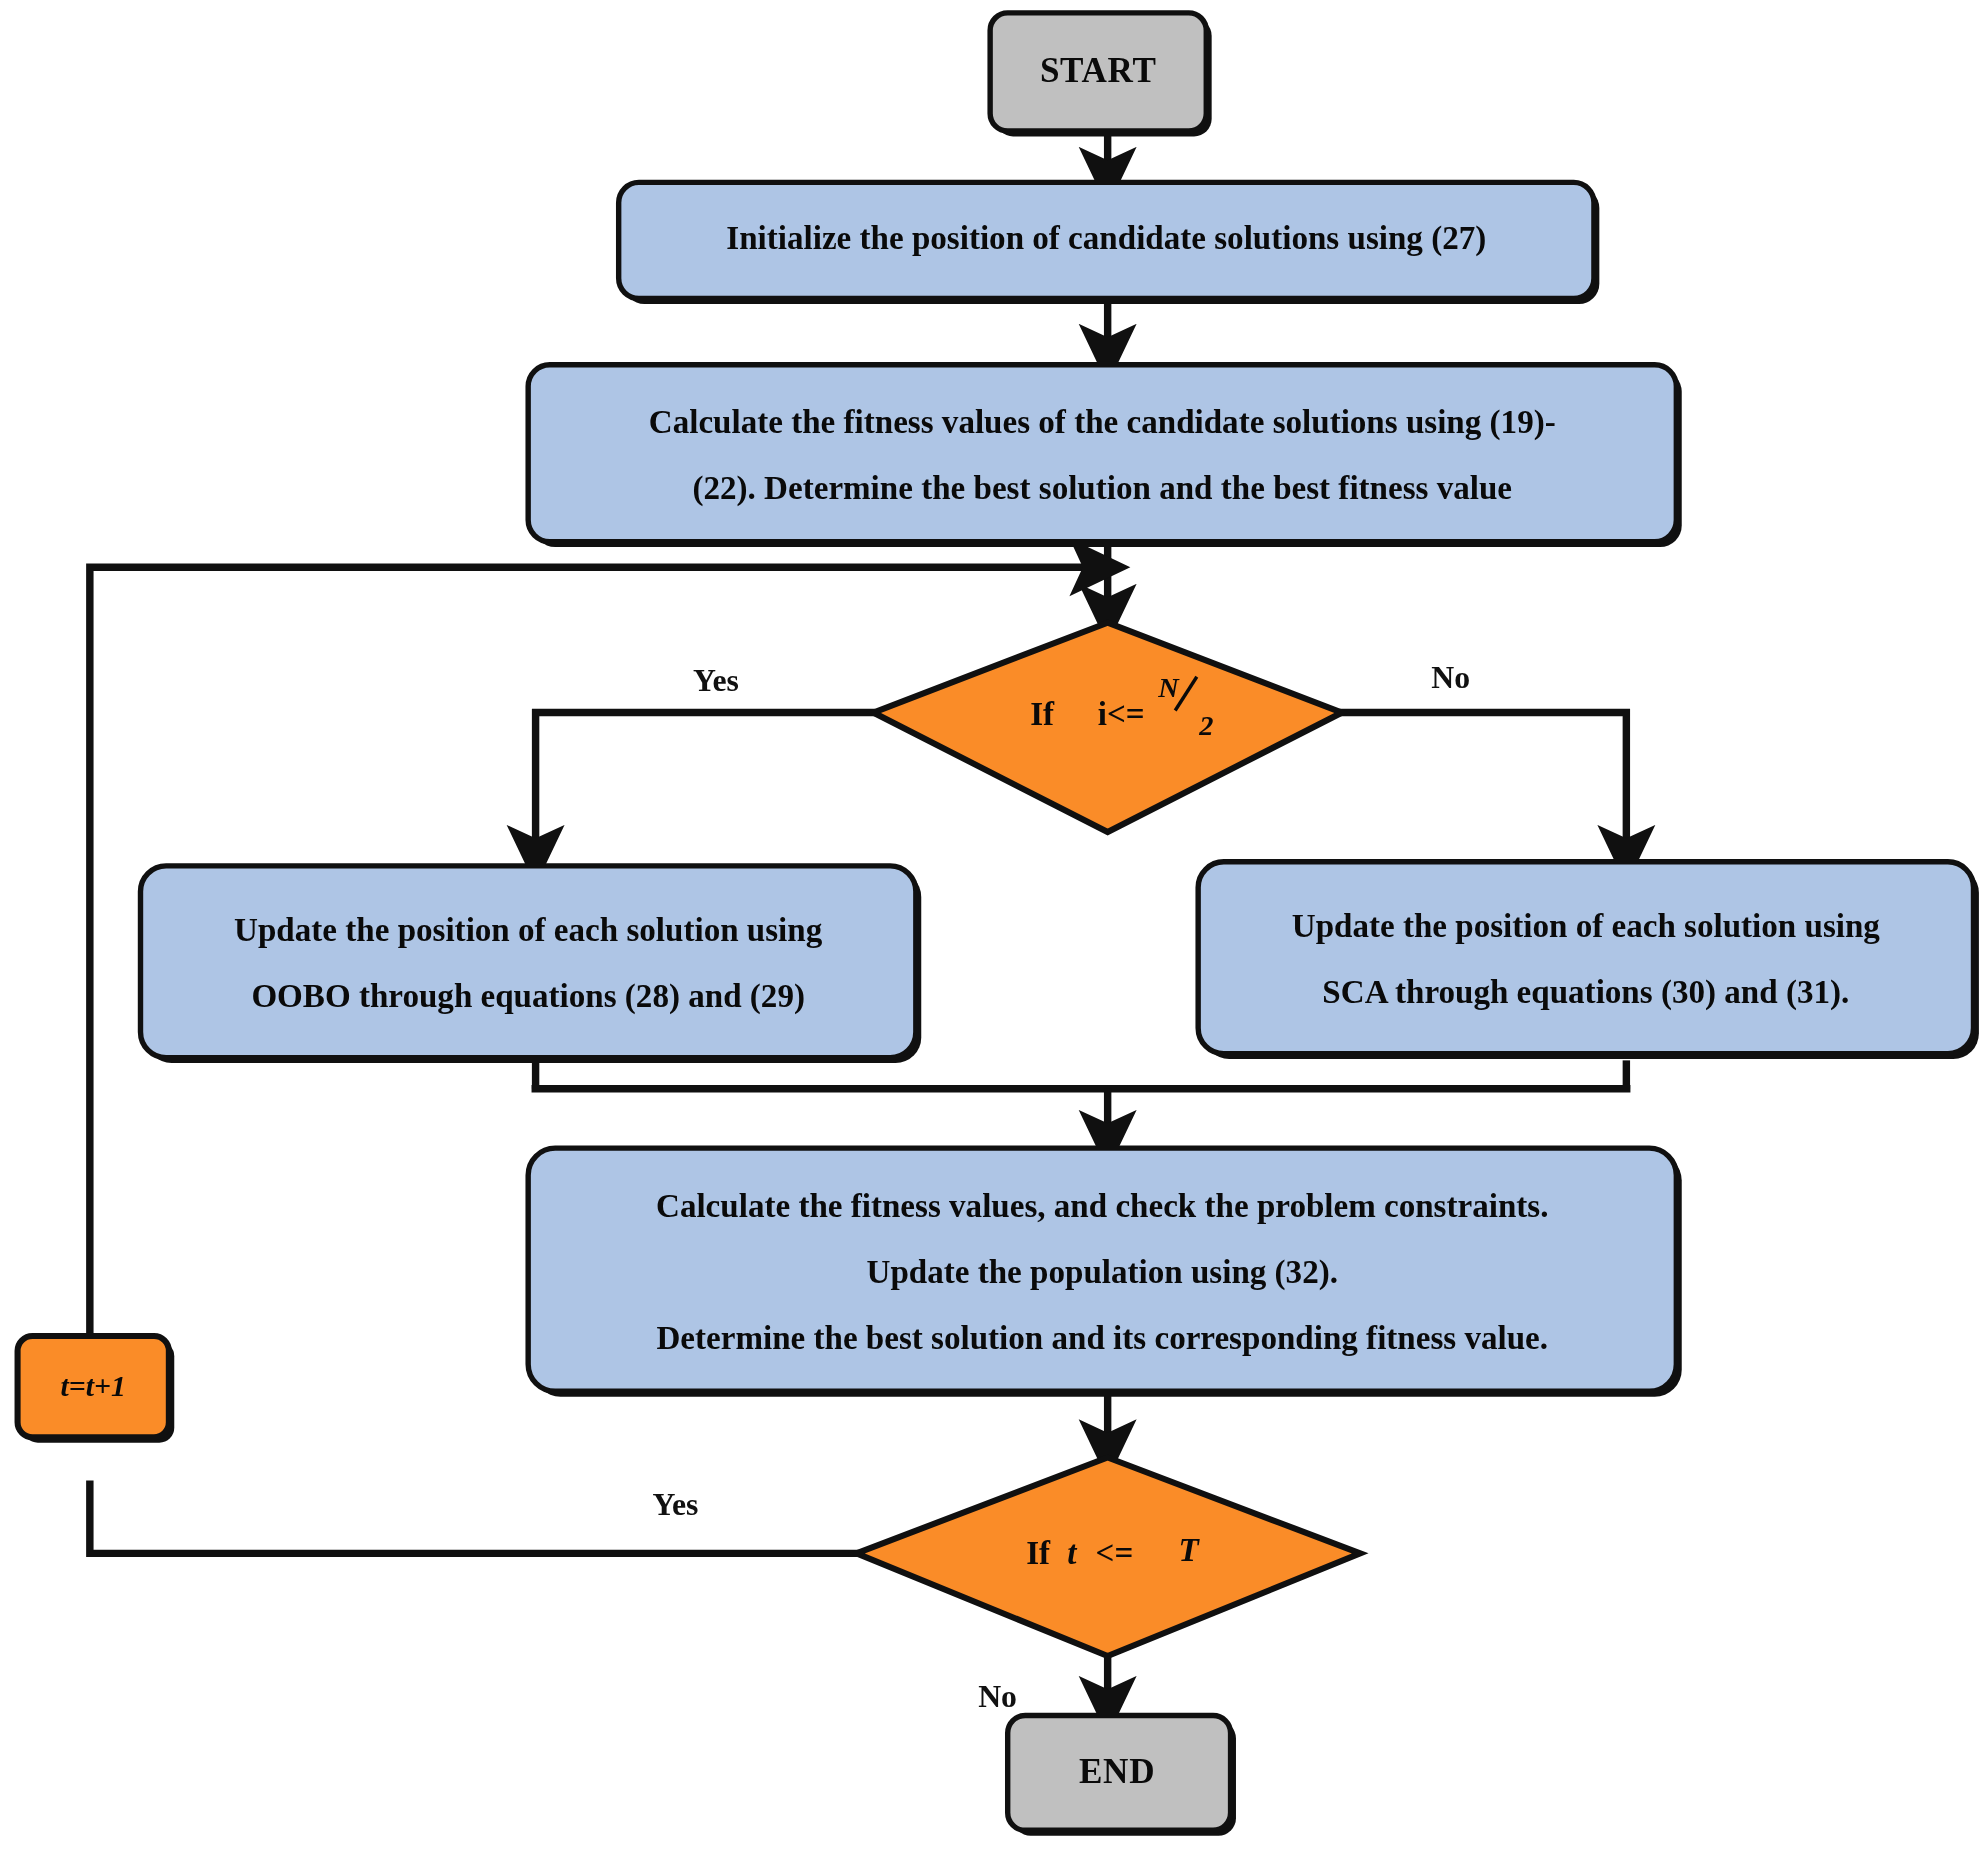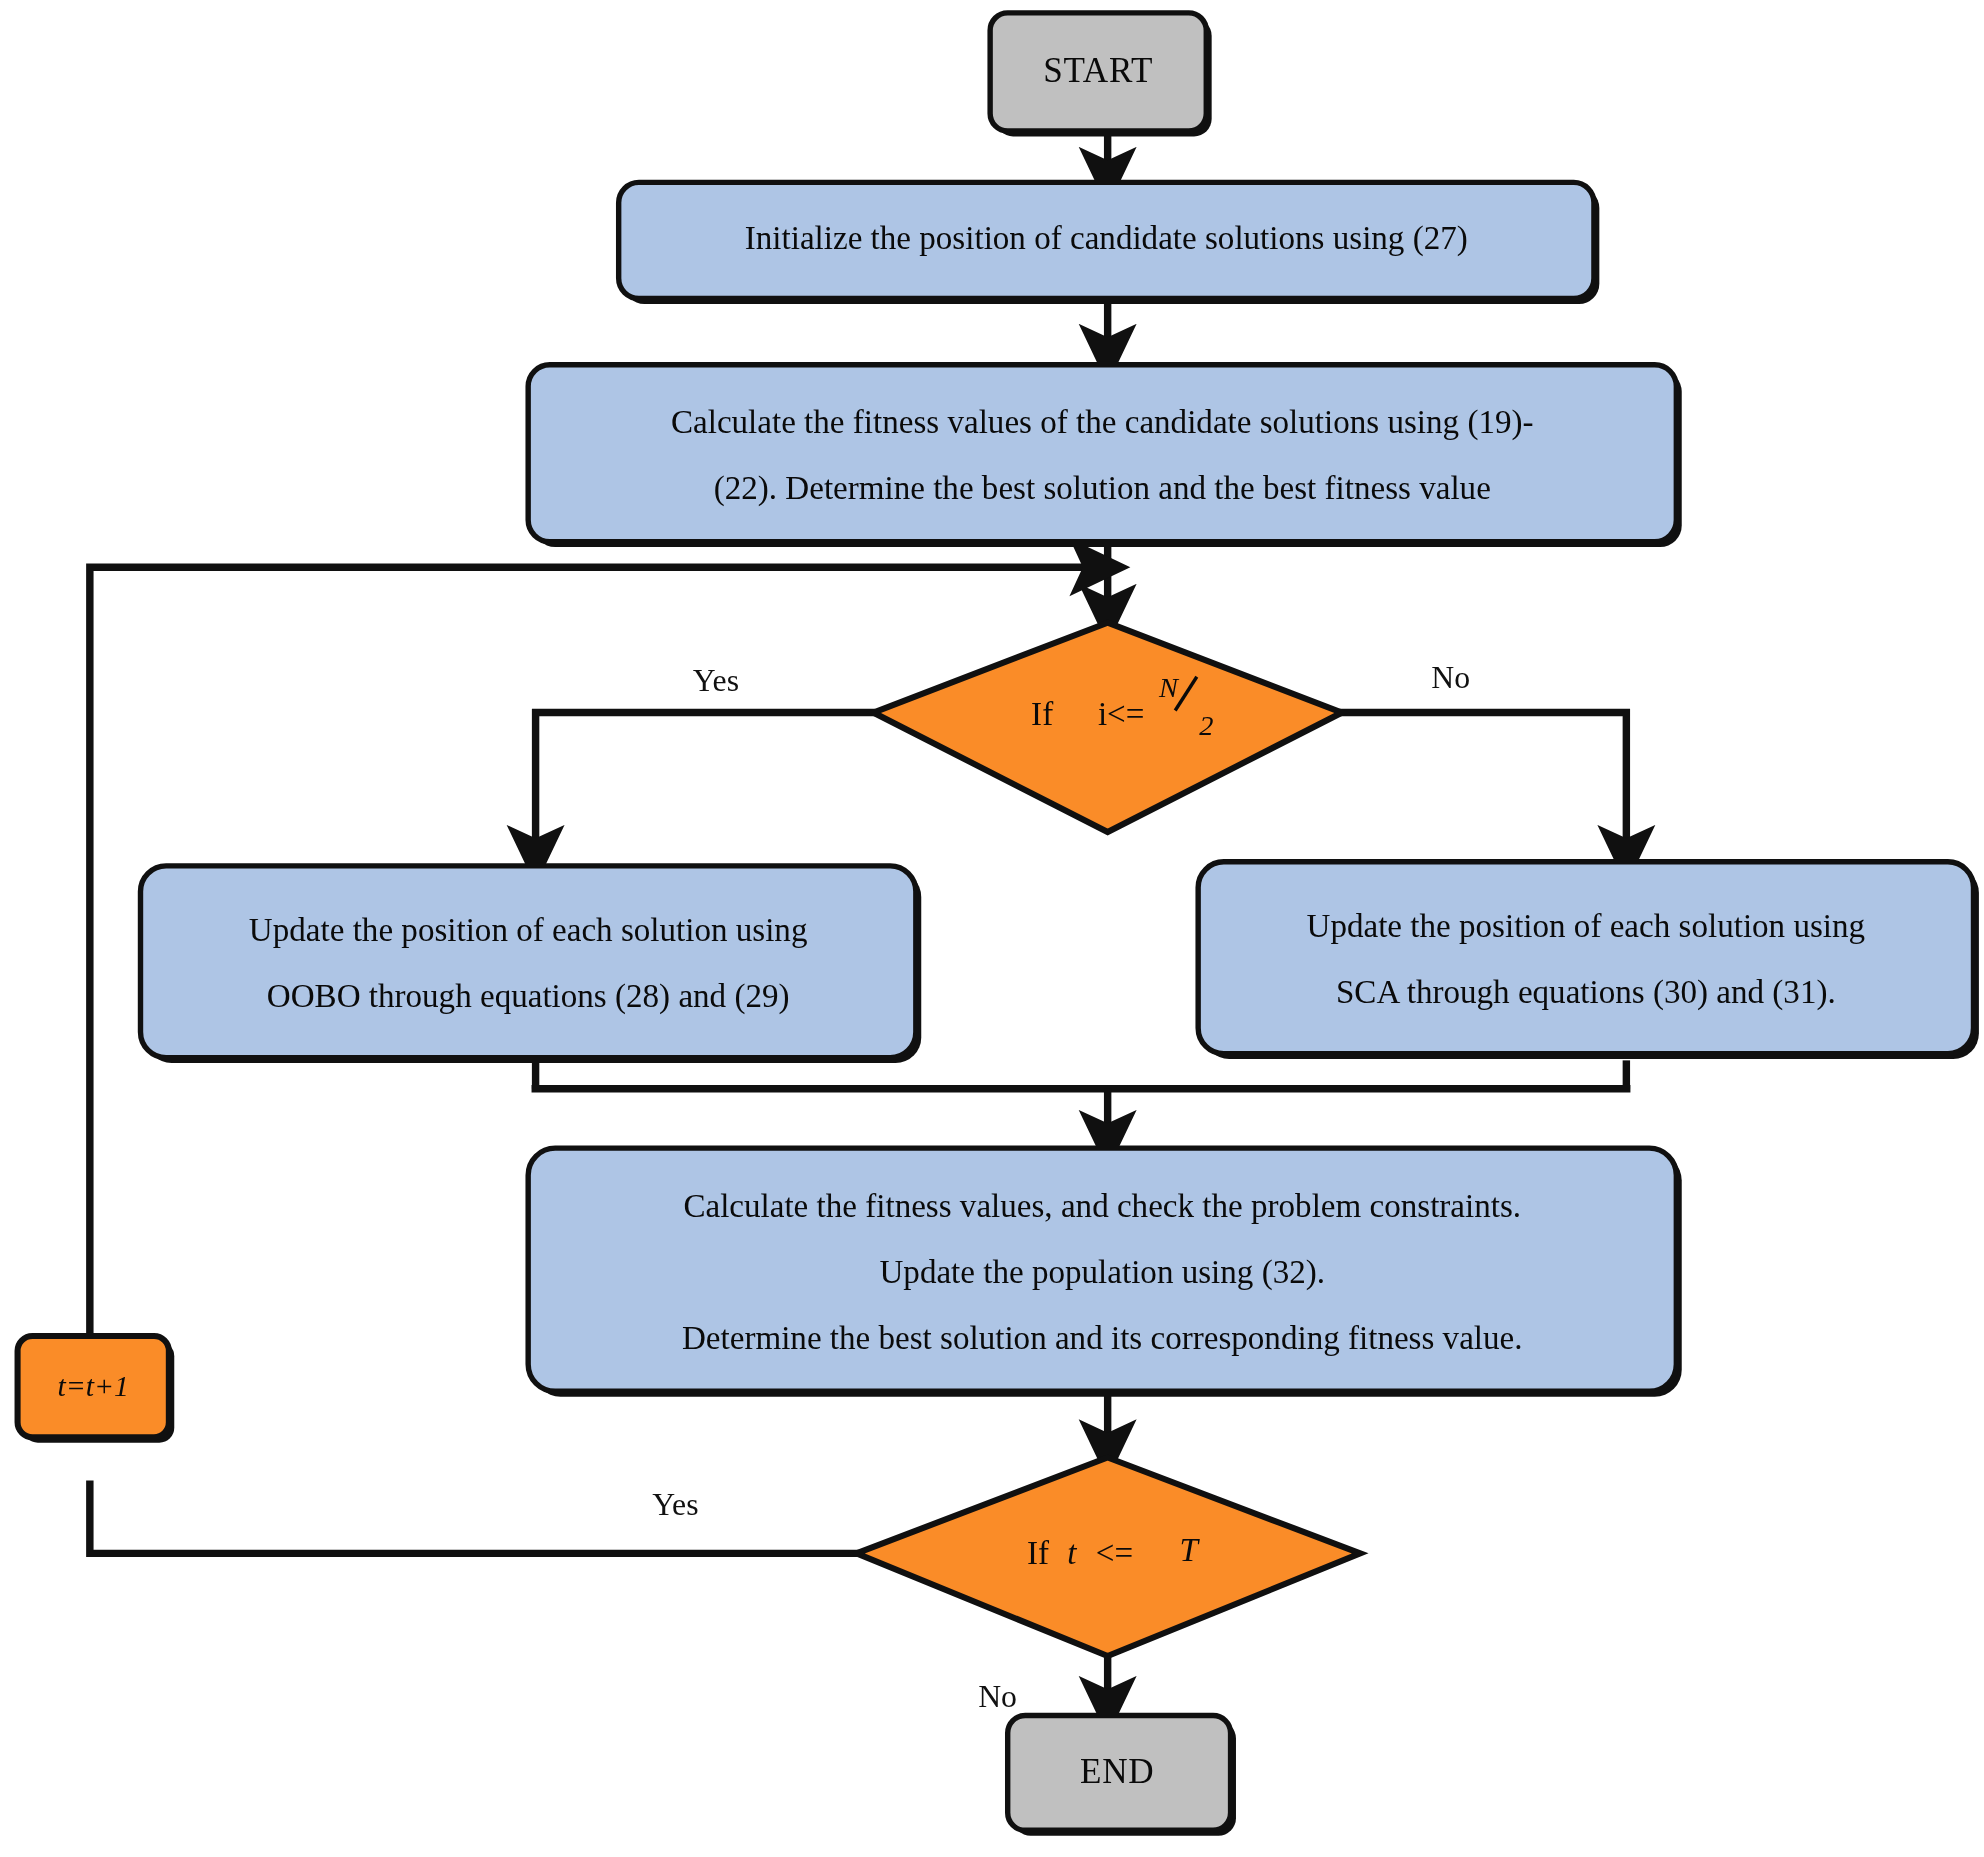--- a/index.html
+++ b/index.html
@@ -10,20 +10,21 @@
   body {
     width: 1985px;
     height: 1858px;
     font-family: "Liberation Serif", "DejaVu Serif", serif;
     overflow: hidden;
   }
   #flowchart-root {
     position: relative;
     width: 1985px;
     height: 1782px;
+    font-weight: bold;
   }
   svg.chart-canvas {
     display: block;
     width: 1985px;
     height: 1858px;
   }
   .node-text {
     font-family: "Liberation Serif", "DejaVu Serif", serif;
     fill: #0a0a0a;
     text-anchor: middle;

